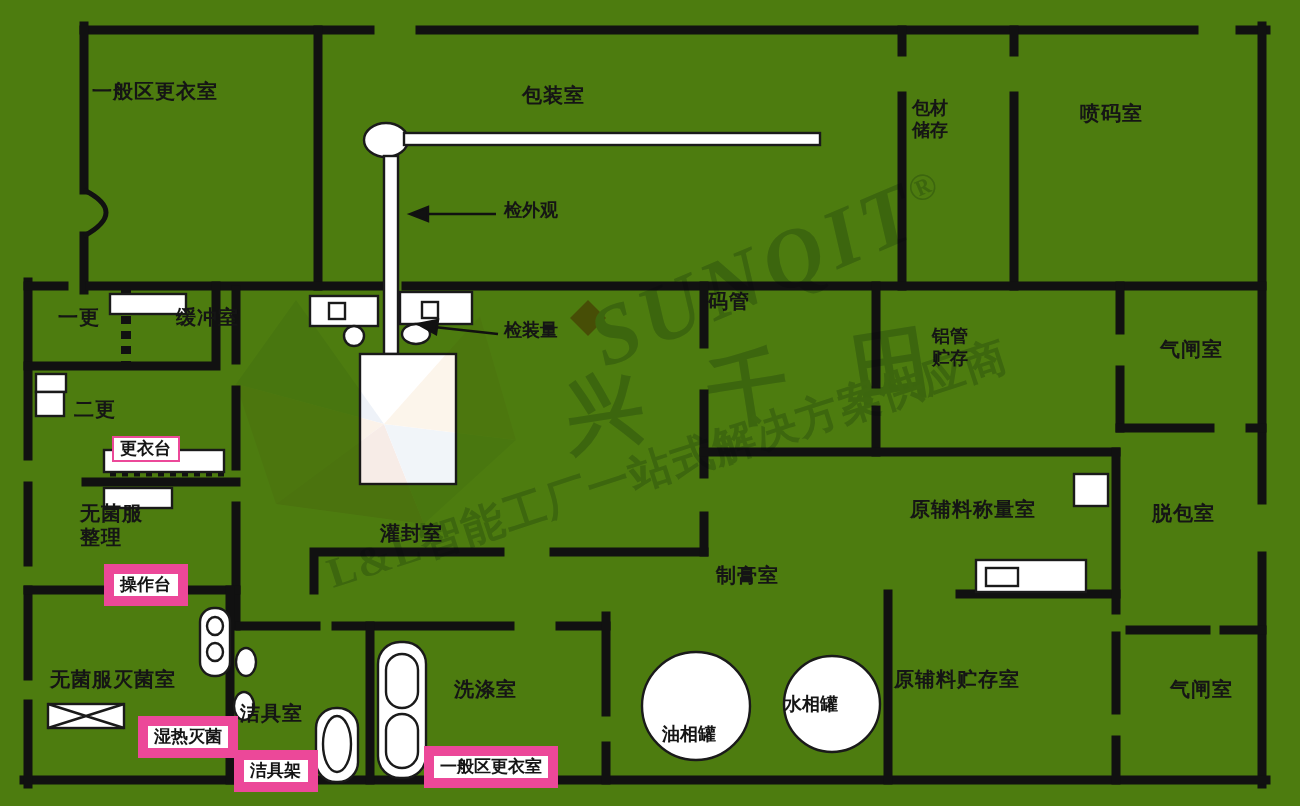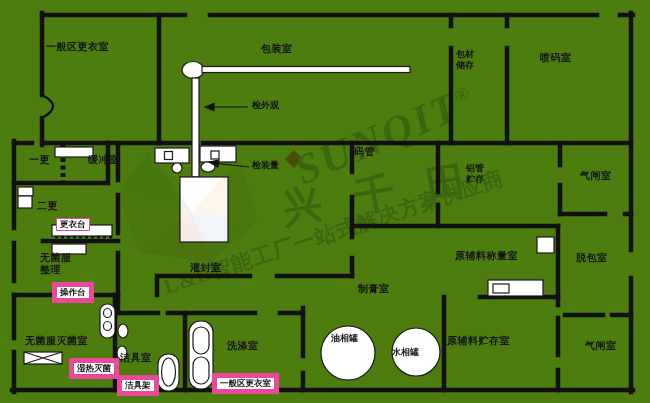--- a/index.html
+++ b/index.html
@@ -153,21 +153,21 @@
 
   <div class="lbl small" style="left:252px;top:100px;">检外观</div>
   <div class="lbl small" style="left:252px;top:160px;">检装量</div>
 
   <div class="box" style="left:56px;top:218px;border-width:1px;">更衣台</div>
   <div class="box" style="left:52px;top:282px;">操作台</div>
   <div class="box" style="left:69px;top:358px;">湿热灭菌</div>
   <div class="box" style="left:117px;top:375px;">洁具架</div>
   <div class="box" style="left:212px;top:373px;">一般区更衣室</div>
 
-  <div class="lbl small" style="left:331px;top:333px;text-align:right;">油相罐</div>
+  <div class="lbl small" style="left:331px;top:362px;text-align:right;">油相罐</div>
   <div class="lbl small" style="left:392px;top:347px;">水相罐</div>
 
   <div class="wm">
     <svg width="650" height="403" viewBox="0 0 650 403">
       <g opacity="0.6">
         <polygon points="192,212 148,150 118,192" fill="#e3eaf4"></polygon>
         <polygon points="192,212 118,192 138,252" fill="#f8e9da"></polygon>
         <polygon points="192,212 138,252 212,262" fill="#f2dfd8"></polygon>
         <polygon points="192,212 212,262 258,220" fill="#e8eef6"></polygon>
         <polygon points="192,212 258,220 240,158" fill="#fbeede"></polygon>

